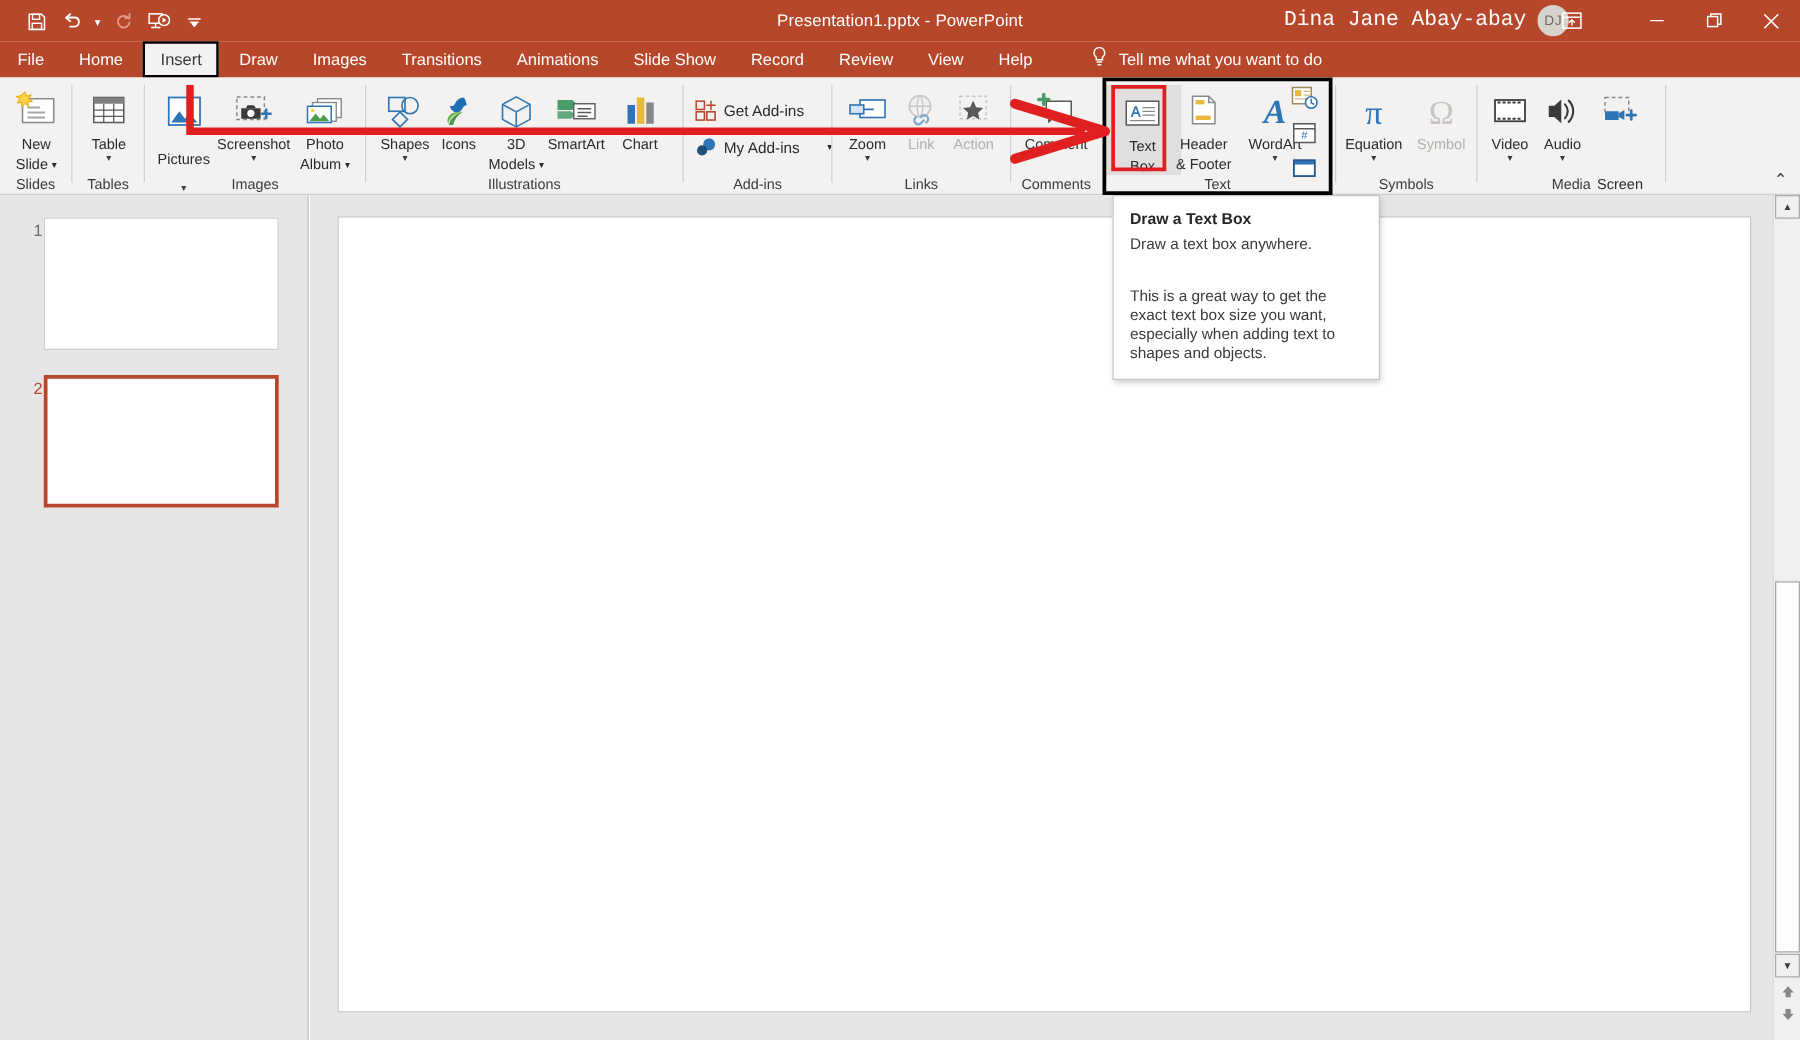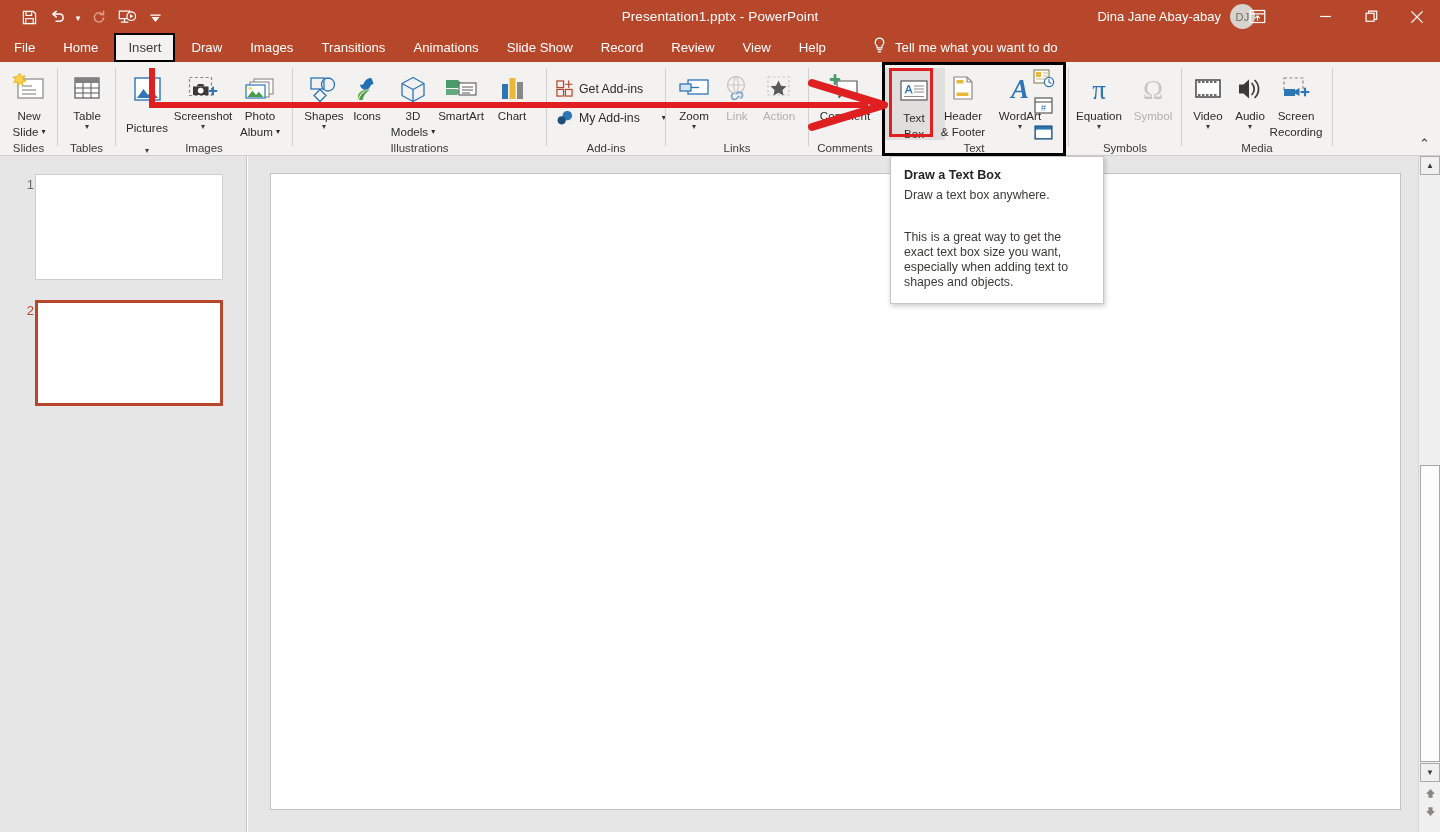--- a/index.html
+++ b/index.html
@@ -21,21 +21,21 @@
     color:#fff;
   }
   .qat-caret { width:12px; height:26px; display:flex; align-items:flex-end; justify-content:center;
     font-size:9px; padding-bottom:7px; color:#fff; }
   .title-center {
     position:absolute; left:0; top:0; width:1440px; height:33px;
     display:flex; align-items:center; justify-content:center;
     font-size:13.5px; letter-spacing:.1px;
   }
   .acct { position:absolute; right:185px; top:0; height:33px; display:flex; align-items:center; gap:9px; }
-  .acct-name { font-size:13px; }
+  .acct-name { font-size:17px;font-family:Liberation Mono, monospace; }
   .avatar {
     width:25px; height:25px; border-radius:50%;
     background:#d7d2cb; color:#6e6a66;
     display:flex; align-items:center; justify-content:center;
     font-size:11px; letter-spacing:.3px;
   }
   .winbtns { position:absolute; right:0; top:0; height:33px; display:flex; align-items:center; }
   .winbtn { width:46px; height:33px; display:flex; align-items:center; justify-content:center; color:#fff; }
   .ribbon-display { width:46px; height:33px; display:flex; align-items:center; justify-content:center; margin-right:22px; }
 
@@ -573,21 +573,21 @@
       <div class="btn-big" style="left:37px;">
         <div class="btn-ico">
           <svg width="34" height="32" viewBox="0 0 34 32">
               <path d="M6 10.5h4.5L16 5.5v19l-5.5-5H6z" fill="#3b3a39"></path>
               <path d="M19 9.5a8 8 0 0 1 0 11M22 6.5a12 12 0 0 1 0 17" fill="none" stroke="#3b3a39" stroke-width="1.7" stroke-linecap="round"></path>
             </svg>
         </div>
         <div class="btn-lbl">Audio</div>
         <div class="caret-sm">▾</div>
       </div>
-      <div class="btn-big" style="left:78px; width:72px;">
+      <div class="btn-big" style="left:78px; width:72px;gap:32px;">
         <div class="btn-ico">
           <svg width="36" height="32" viewBox="0 0 36 32">
               <rect x="6" y="4" width="19" height="14" fill="none" stroke="#8a8886" stroke-width="1.2" stroke-dasharray="3 2.4"></rect>
               <rect x="6" y="15" width="11" height="7" fill="#2e75b6"></rect>
               <path d="M17 16.5l4.5-2.5v8l-4.5-2.5z" fill="#2e75b6"></path>
               <path d="M27 14.5v7M23.5 18h7" stroke="#2e75b6" stroke-width="2.2" stroke-linecap="round"></path>
             </svg>
         </div>
         <div class="btn-lbl">Screen</div>
         <div class="btn-lbl">Recording</div>

